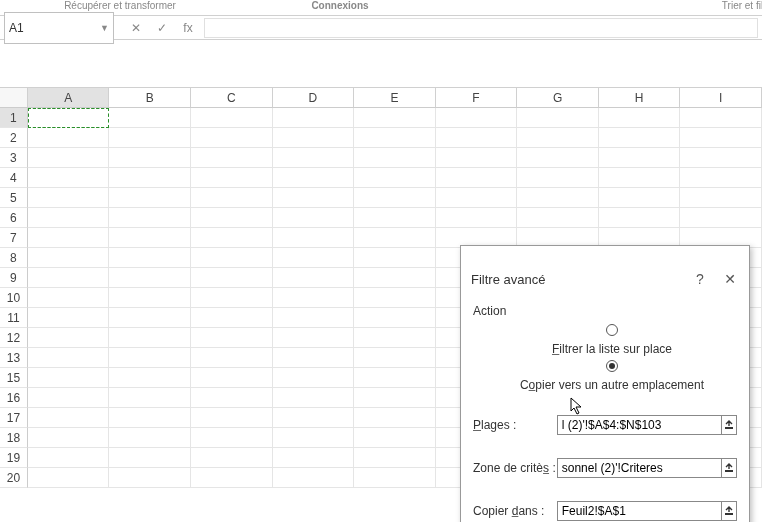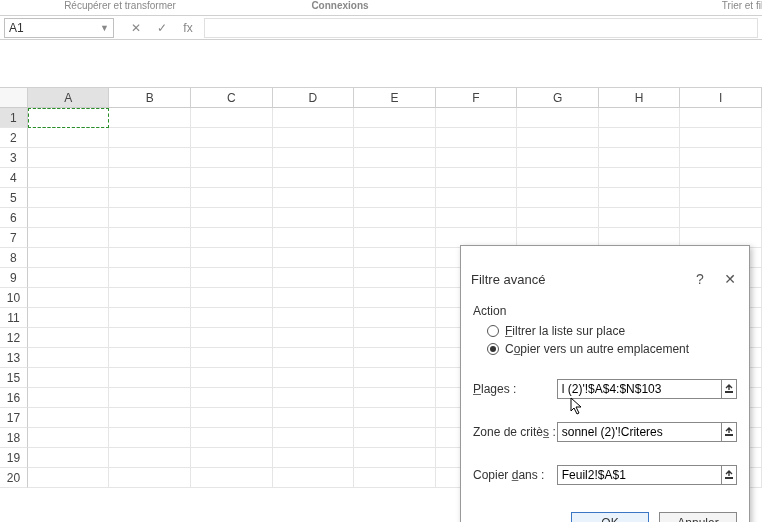--- a/index.html
+++ b/index.html
@@ -7,21 +7,21 @@
 
   
   .ribbon-labels { display: flex; height: 16px; border-bottom: 1px solid #d0d0d0; color: #888; font-size: 10px; }
   .ribbon-labels div { text-align: center; }
   .ribbon-labels .rlabel1 { width: 240px; }
   .ribbon-labels .rlabel2 { width: 200px; font-weight: bold; }
   .ribbon-labels .rlabel3 { width: 260px; position: relative; left: 180px;}
 
   
   .fxbar { display: flex; align-items: center; height: 24px; border-bottom: 1px solid #d0d0d0; }
-  .namebox { width: 110px; height: 20px; border: 1px solid #c0c0c0; margin: 0 6px 0 4px; display: flex; align-items: center; padding: 0 4px; font-size: 12px; background:#fff; justify-content: space-between;}
+  .namebox { width: 110px; height: 32px; border: 1px solid #c0c0c0; margin: 0 6px 0 4px; display: flex; align-items: center; padding: 0 4px; font-size: 12px; background:#fff; justify-content: space-between;}
   .namebox .dd { color:#888; font-size:9px;}
   .fxicons { display: flex; gap: 10px; padding: 0 8px; color: #888;}
   .fxicons span { width: 16px; text-align:center; }
   .formula-area { flex: 1; height: 20px; border: 1px solid #e0e0e0; margin-right: 4px;}
 
   
   .under-fx { height: 48px; border-bottom:1px solid #d0d0d0;}
 
   
   .sheet { position: relative; }
@@ -36,21 +36,21 @@
   .cell { width:82px; border-right:1px solid #e5e5e5; border-bottom:1px solid #e5e5e5; background:#fff;}
   .cell.active { outline: 1px dashed #2a8f2a; outline-offset:-1px; border:1px dashed #2a8f2a;}
 
   
   .dialog { position:absolute; left:460px; top:245px; width:290px; background:#fff; border:1px solid #999; box-shadow:2px 2px 6px rgba(0,0,0,.25); font-size:12px;}
   .dlg-title { display:flex; align-items:center; height:30px; padding:0 4px 0 10px;margin-top:18px; }
   .dlg-title .title { flex:1; font-size:13px;}
   .dlg-title .tbtn { width:30px; text-align:center; color:#555; cursor:pointer; font-size:14px;}
   .dlg-body { padding: 6px 12px 10px 12px;}
   .section-label { margin:4px 0 6px 0;}
-  .radio-row { display:flex; align-items:center; gap:6px; margin:4px 0 4px 14px;}
+  .radio-row { display:flex; align-items:center; gap:6px; margin:4px 0 4px 14px;flex-direction:column;}
   .radio { width:12px; height:12px; border:1px solid #555; border-radius:50%; position:relative; background:#fff; flex:none;}
   .radio.checked::after { content:""; position:absolute; left:2px; top:2px; width:6px; height:6px; background:#333; border-radius:50%;}
   .form-row { display:flex; align-items:center; margin:23px 0;}
   .form-row .lbl { width:100px;}
   .form-row .inp { flex:1; height:20px; border:1px solid #888; padding:0 4px; font-size:12px; background:#fff;}
   .form-row .pick { width:18px; height:20px; border:1px solid #888; border-left:none; display:flex; align-items:center; justify-content:center;}
   .pick svg { width:10px; height:10px;}
   .chk-row { display:flex; align-items:center; gap:6px; margin:10px 0 10px 4px;}
   .chk { width:12px; height:12px; border:1px solid #555; background:#fff; flex:none;}
   .dlg-buttons { display:flex; justify-content:flex-end; gap:10px; padding-top:4px;}

